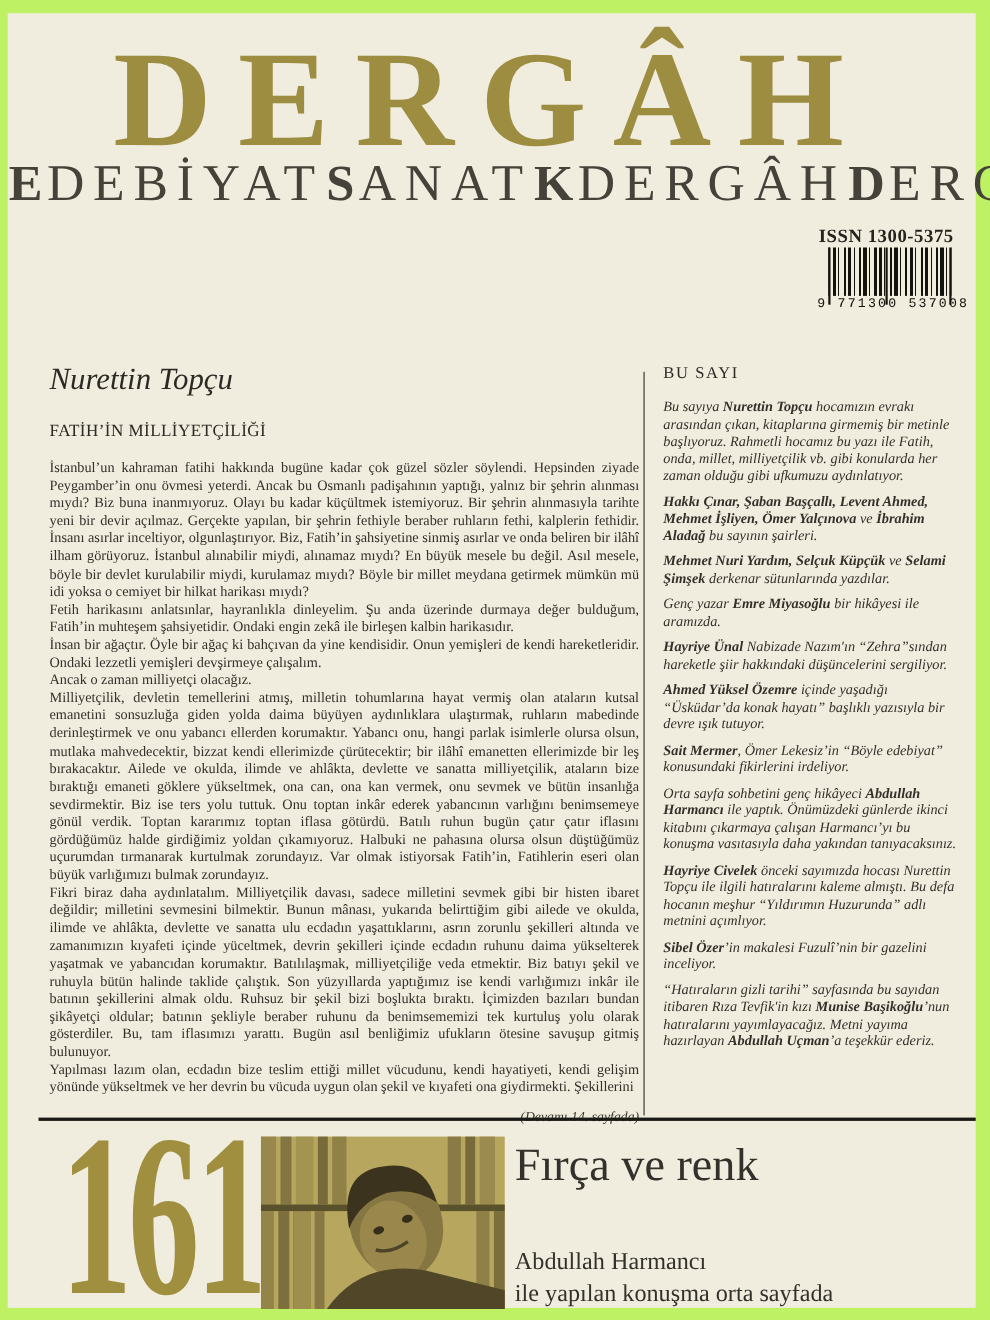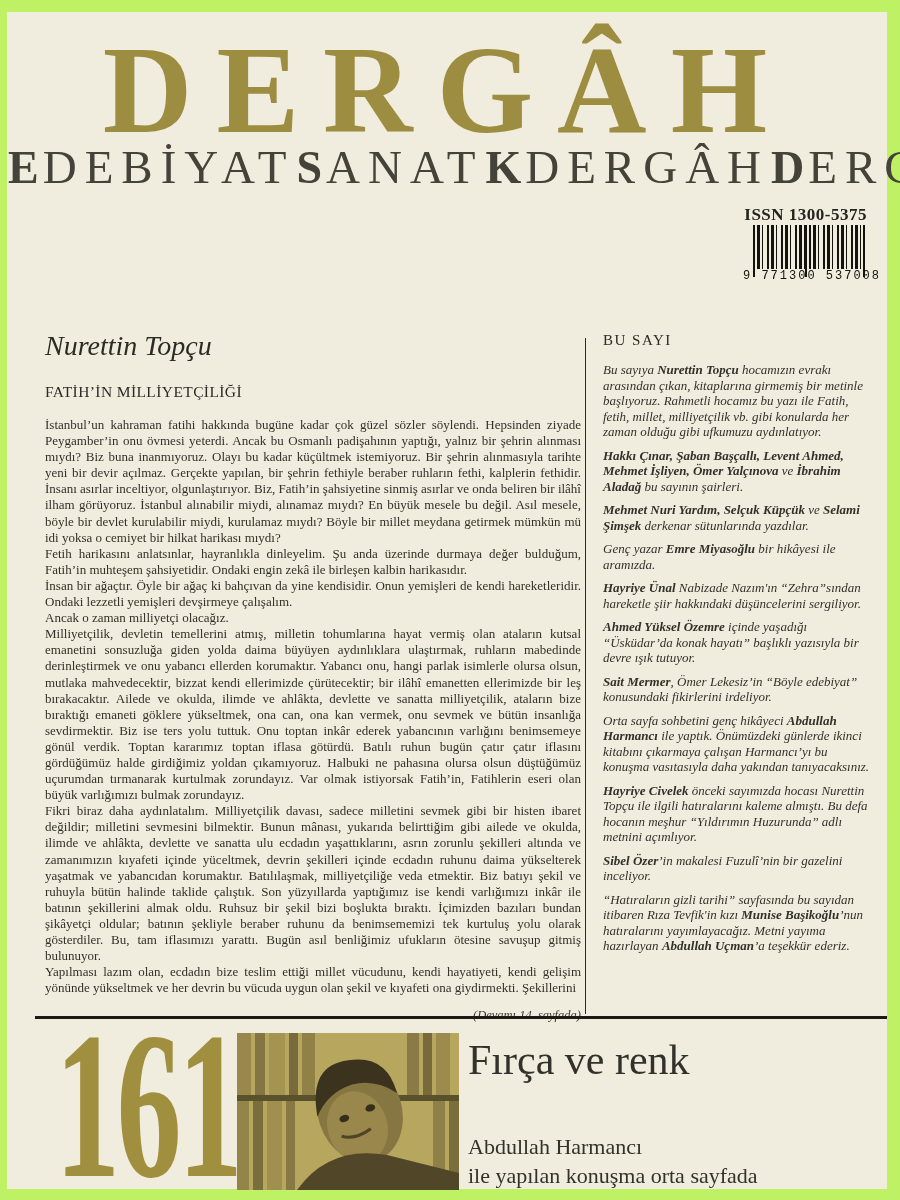--- a/index.html
+++ b/index.html
@@ -84,21 +84,21 @@
         <p>Yapılması lazım olan, ecdadın bize teslim ettiği millet vücudunu, kendi hayatiyeti, kendi gelişim yönünde yükseltmek ve her devrin bu vücuda uygun olan şekil ve kıyafeti ona giydirmekti. Şekillerini</p>
       </div>
       <div class="continuation">(Devamı 14. sayfada)</div>
     </div>
 
     <div class="v-divider"></div>
 
     <div class="col-right">
       <div class="summary-heading">BU SAYI</div>
       <div class="summary-items">
-        <p><span>Bu sayıya </span><span class="rich-b">Nurettin Topçu</span><span> hocamızın evrakı arasından çıkan, kitaplarına girmemiş bir metinle başlıyoruz. Rahmetli hocamız bu yazı ile Fatih, fetih, millet, milliyetçilik vb. gibi konularda her zaman olduğu gibi ufkumuzu aydınlatıyor.</span></p>
+        <p><span>Bu sayıya </span><span class="rich-b">Nurettin Topçu</span><span> hocamızın evrakı arasından çıkan, kitaplarına girmemiş bir metinle başlıyoruz. Rahmetli hocamız bu yazı ile Fatih, onda, millet, milliyetçilik vb. gibi konularda her zaman olduğu gibi ufkumuzu aydınlatıyor.</span></p>
         <p><span class="rich-b">Hakkı Çınar, Şaban Başçallı, Levent Ahmed, Mehmet İşliyen, Ömer Yalçınova</span><span> ve </span><span class="rich-b">İbrahim Aladağ</span><span> bu sayının şairleri.</span></p>
         <p><span class="rich-b">Mehmet Nuri Yardım, Selçuk Küpçük</span><span> ve </span><span class="rich-b">Selami Şimşek</span><span> derkenar sütunlarında yazdılar.</span></p>
         <p><span>Genç yazar </span><span class="rich-b">Emre Miyasoğlu</span><span> bir hikâyesi ile aramızda.</span></p>
         <p><span class="rich-b">Hayriye Ünal</span><span> Nabizade Nazım'ın “Zehra”sından hareketle şiir hakkındaki düşüncelerini sergiliyor.</span></p>
         <p><span class="rich-b">Ahmed Yüksel Özemre</span><span> içinde yaşadığı “Üsküdar’da konak hayatı” başlıklı yazısıyla bir devre ışık tutuyor.</span></p>
         <p><span class="rich-b">Sait Mermer</span><span>, Ömer Lekesiz’in “Böyle edebiyat” konusundaki fikirlerini irdeliyor.</span></p>
         <p><span>Orta sayfa sohbetini genç hikâyeci </span><span class="rich-b">Abdullah Harmancı</span><span> ile yaptık. Önümüzdeki günlerde ikinci kitabını çıkarmaya çalışan Harmancı’yı bu konuşma vasıtasıyla daha yakından tanıyacaksınız.</span></p>
         <p><span class="rich-b">Hayriye Civelek</span><span> önceki sayımızda hocası Nurettin Topçu ile ilgili hatıralarını kaleme almıştı. Bu defa hocanın meşhur “Yıldırımın Huzurunda” adlı metnini açımlıyor.</span></p>
         <p><span class="rich-b">Sibel Özer</span><span>’in makalesi Fuzulî’nin bir gazelini inceliyor.</span></p>
         <p><span>“Hatıraların gizli tarihi” sayfasında bu sayıdan itibaren Rıza Tevfik'in kızı </span><span class="rich-b">Munise Başikoğlu</span><span>’nun hatıralarını yayımlayacağız. Metni yayıma hazırlayan </span><span class="rich-b">Abdullah Uçman</span><span>’a teşekkür ederiz.</span></p>

